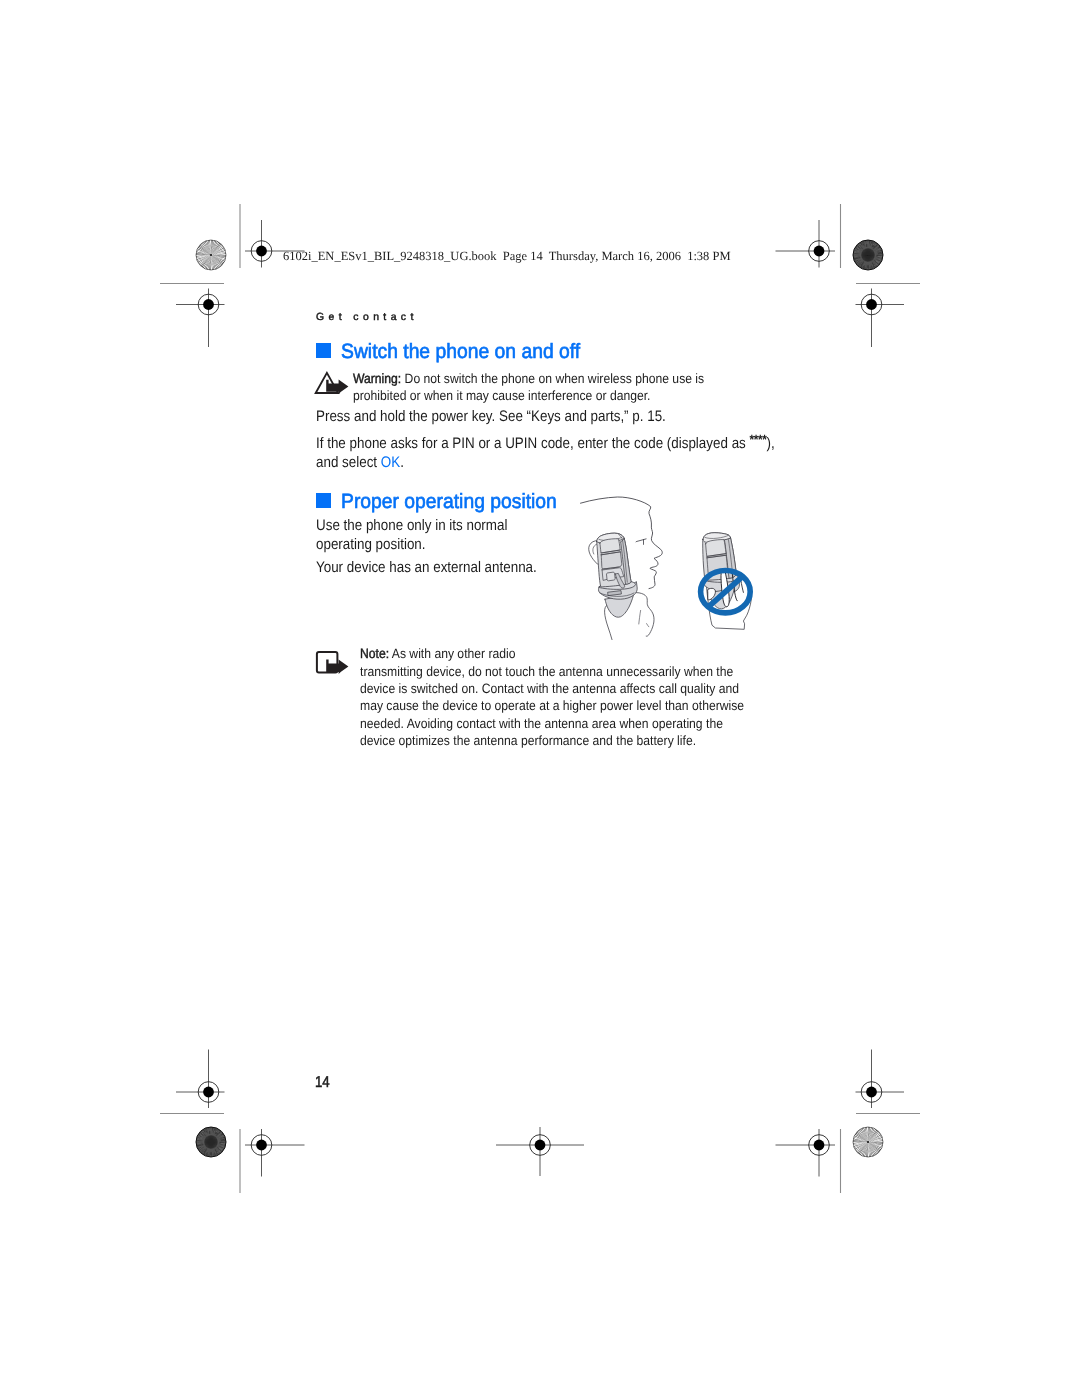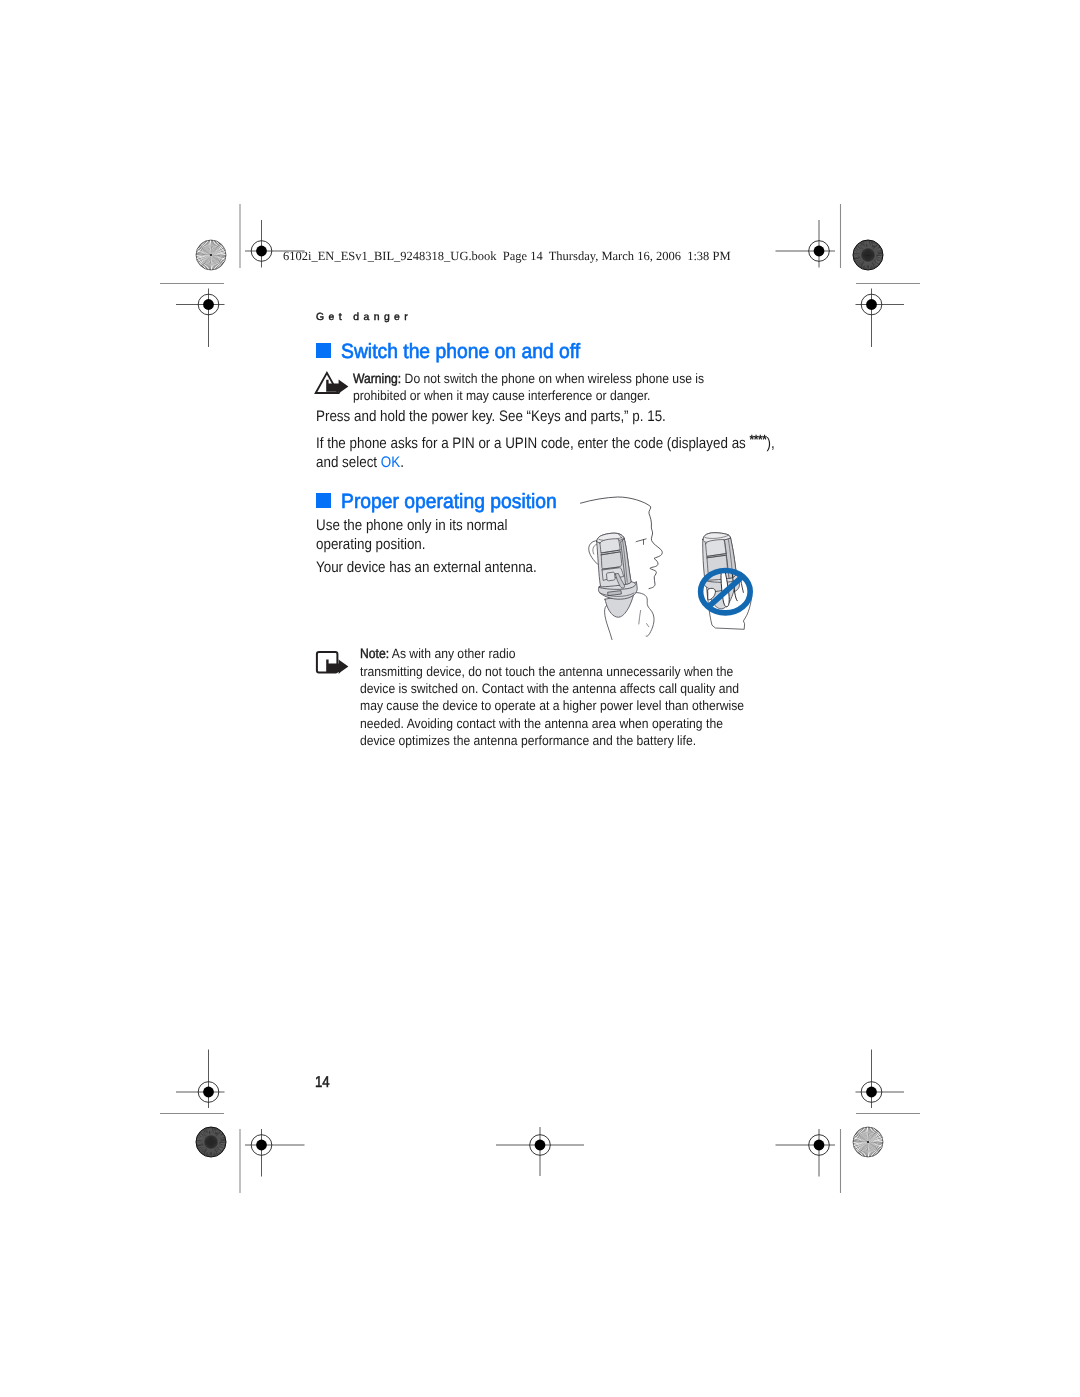--- a/index.html
+++ b/index.html
@@ -126,21 +126,21 @@
       <g>
         <circle cx="211" cy="1142" r="15" fill="#4a4a4a"></circle>
         <path d="M211.40 1142.00L224.44 1142.00M211.40 1142.02L223.21 1142.51M211.40 1142.03L225.20 1143.19M211.40 1142.05L222.84 1143.50M211.39 1142.07L223.08 1144.04M211.39 1142.08L224.27 1144.82M211.39 1142.10L224.70 1145.52M211.38 1142.12L224.08 1145.95M211.38 1142.13L221.25 1145.57M211.37 1142.15L223.33 1146.88M211.37 1142.16L223.92 1147.75M211.36 1142.18L221.79 1147.36M211.35 1142.19L223.41 1148.82M211.34 1142.21L220.34 1147.66M211.33 1142.22L222.55 1149.67M211.32 1142.24L221.81 1149.85M211.31 1142.25L219.28 1148.56M211.30 1142.26L222.18 1151.65M211.29 1142.27L220.10 1150.55M211.28 1142.29L221.21 1152.42M211.27 1142.30L220.39 1152.42M211.25 1142.31L219.35 1152.09M211.24 1142.32L218.13 1151.39M211.23 1142.33L218.49 1152.77M211.21 1142.34L218.13 1153.23M211.20 1142.35L217.47 1153.21M211.19 1142.35L216.96 1153.41M211.17 1142.36L216.04 1152.70M211.16 1142.37L215.42 1152.53M211.14 1142.37L215.84 1155.02M211.12 1142.38L214.88 1153.94M211.11 1142.39L214.03 1152.84M211.09 1142.39L213.42 1152.30M211.07 1142.39L213.10 1153.02M211.06 1142.40L213.10 1156.24M211.04 1142.40L212.50 1156.24M211.03 1142.40L211.73 1153.66M211.01 1142.40L211.23 1152.85M210.99 1142.40L210.78 1152.58M210.97 1142.40L210.14 1155.70M210.96 1142.40L209.67 1154.70M210.94 1142.40L209.29 1153.61M210.93 1142.39L208.80 1153.56M210.91 1142.39L208.55 1152.46M210.89 1142.39L207.66 1153.98M210.88 1142.38L207.32 1153.32M210.86 1142.37L207.23 1152.13M210.84 1142.37L206.65 1152.36M210.83 1142.36L205.37 1153.97M210.81 1142.35L205.46 1152.59M210.80 1142.35L203.72 1154.61M210.79 1142.34L203.71 1153.49M210.77 1142.33L202.81 1153.79M210.76 1142.32L202.19 1153.60M210.75 1142.31L202.83 1151.87M210.73 1142.30L203.89 1149.90M210.72 1142.29L202.76 1150.42M210.71 1142.27L203.03 1149.48M210.70 1142.26L202.65 1149.21M210.69 1142.25L202.60 1148.66M210.68 1142.24L201.10 1149.20M210.67 1142.22L201.82 1148.10M210.66 1142.21L198.57 1149.53M210.65 1142.19L200.28 1147.89M210.64 1142.18L199.56 1147.68M210.63 1142.16L198.83 1147.42M210.63 1142.15L199.84 1146.42M210.62 1142.13L201.05 1145.47M210.62 1142.12L200.81 1145.08M210.61 1142.10L198.63 1145.18M210.61 1142.08L200.11 1144.32M210.61 1142.07L197.68 1144.25M210.60 1142.05L200.40 1143.34M210.60 1142.03L196.49 1143.22M210.60 1142.02L199.08 1142.50M210.60 1142.00L199.09 1142.00M210.60 1141.98L197.74 1141.44M210.60 1141.97L196.41 1140.77M210.60 1141.95L199.19 1140.51M210.61 1141.93L196.91 1139.62M210.61 1141.92L196.39 1138.89M210.61 1141.90L197.63 1138.57M210.62 1141.88L196.82 1137.72M210.62 1141.87L199.82 1138.11M210.63 1141.85L198.48 1137.04M210.63 1141.84L200.78 1137.45M210.64 1141.82L197.57 1135.34M210.65 1141.81L199.39 1135.62M210.66 1141.79L199.23 1134.87M210.67 1141.78L201.14 1135.45M210.68 1141.76L200.11 1134.09M210.69 1141.75L200.05 1133.32M210.70 1141.74L201.42 1133.73M210.71 1141.73L201.26 1132.85M210.72 1141.71L201.53 1132.33M210.73 1141.70L203.32 1133.47M210.75 1141.69L201.82 1130.91M210.76 1141.68L201.98 1130.12M210.77 1141.67L202.85 1130.28M210.79 1141.66L205.34 1133.08M210.80 1141.65L204.79 1131.25M210.81 1141.65L205.37 1131.24M210.83 1141.64L204.91 1129.05M210.84 1141.63L206.46 1131.20M210.86 1141.63L206.57 1130.10M210.88 1141.62L206.96 1129.57M210.89 1141.61L207.63 1129.93M210.91 1141.61L208.14 1129.79M210.93 1141.61L208.46 1128.67M210.94 1141.60L208.90 1127.77M210.96 1141.60L209.86 1131.16M210.97 1141.60L210.15 1128.41M210.99 1141.60L210.73 1128.95M211.01 1141.60L211.27 1129.02M211.03 1141.60L211.74 1130.31M211.04 1141.60L212.49 1127.84M211.06 1141.60L212.54 1131.54M211.07 1141.61L213.70 1127.85M211.09 1141.61L213.56 1131.08M211.11 1141.61L214.39 1129.86M211.12 1141.62L214.45 1131.39M211.14 1141.63L215.42 1130.12M211.16 1141.63L215.49 1131.31M211.17 1141.64L215.73 1131.95M211.19 1141.65L216.92 1130.68M211.20 1141.65L217.25 1131.17M211.21 1141.66L217.60 1131.60M211.23 1141.67L218.15 1131.71M211.24 1141.68L219.15 1131.27M211.25 1141.69L219.02 1132.30M211.27 1141.70L218.70 1133.45M211.28 1141.71L219.68 1133.13M211.29 1141.73L221.72 1131.93M211.30 1141.74L219.57 1134.61M211.31 1141.75L222.40 1132.96M211.32 1141.76L221.41 1134.44M211.33 1141.78L221.83 1134.80M211.34 1141.79L222.65 1134.94M211.35 1141.81L221.56 1136.19M211.36 1141.82L223.69 1135.70M211.37 1141.84L222.74 1136.77M211.37 1141.85L223.74 1136.95M211.38 1141.87L221.20 1138.45M211.38 1141.88L221.91 1138.71M211.39 1141.90L222.85 1138.96M211.39 1141.92L225.11 1139.00M211.39 1141.93L222.74 1140.02M211.40 1141.95L224.29 1140.32M211.40 1141.97L224.49 1140.87M211.40 1141.98L225.15 1141.41" stroke="#747474" stroke-width="0.45" fill="none"></path>
         <path d="M211.40 1142.00L224.97 1142.00M211.40 1142.02L223.87 1142.62M211.40 1142.04L221.14 1142.98M211.40 1142.06L220.46 1143.38M211.39 1142.08L222.60 1144.27M211.39 1142.10L225.23 1145.51M211.38 1142.11L223.95 1145.87M211.38 1142.13L221.53 1145.71M211.37 1142.15L221.15 1146.13M211.36 1142.17L223.29 1147.71M211.35 1142.19L221.74 1147.64M211.34 1142.20L220.06 1147.33M211.33 1142.22L219.33 1147.46M211.32 1142.24L218.94 1147.77M211.31 1142.25L218.98 1148.41M211.30 1142.27L221.96 1151.71M211.29 1142.28L219.31 1150.11M211.27 1142.29L218.02 1149.55M211.26 1142.31L218.79 1151.24M211.24 1142.32L219.25 1152.80M211.23 1142.33L217.61 1151.57M211.21 1142.34L217.10 1151.82M211.19 1142.35L217.55 1153.77M211.18 1142.36L216.91 1153.95M211.16 1142.37L214.85 1150.85M211.14 1142.37L216.03 1155.25M211.12 1142.38L214.92 1154.05M211.11 1142.39L214.80 1155.94M211.09 1142.39L214.23 1156.60M211.07 1142.39L212.75 1152.22M211.05 1142.40L212.63 1155.40M211.03 1142.40L212.00 1155.77M211.01 1142.40L211.31 1154.69M210.99 1142.40L210.69 1154.83M210.97 1142.40L210.04 1155.26M210.95 1142.40L209.26 1156.34M210.93 1142.39L209.06 1153.36M210.91 1142.39L208.58 1152.93M210.89 1142.39L207.63 1154.38M210.88 1142.38L206.53 1155.75M210.86 1142.37L207.46 1151.32M210.84 1142.37L205.72 1154.12M210.82 1142.36L204.37 1155.42M210.81 1142.35L204.06 1154.49M210.79 1142.34L203.26 1154.46M210.77 1142.33L203.71 1152.56M210.76 1142.32L202.99 1152.48M210.74 1142.31L204.36 1149.87M210.73 1142.29L201.08 1152.66M210.71 1142.28L202.10 1150.69M210.70 1142.27L200.79 1151.04M210.69 1142.25L203.49 1148.03M210.68 1142.24L201.50 1148.90M210.67 1142.22L199.81 1149.33M210.66 1142.20L201.74 1147.45M210.65 1142.19L198.57 1148.52M210.64 1142.17L199.18 1147.49M210.63 1142.15L202.26 1145.56M210.62 1142.13L200.37 1145.74M210.62 1142.11L197.80 1145.94M210.61 1142.10L196.79 1145.50M210.61 1142.08L199.77 1144.20M210.60 1142.06L201.58 1143.38M210.60 1142.04L200.53 1143.02M210.60 1142.02L198.44 1142.61M210.60 1142.00L198.53 1142.00M210.60 1141.98L198.64 1141.40M210.60 1141.96L197.17 1140.66M210.60 1141.94L197.62 1140.05M210.61 1141.92L201.87 1140.21M210.61 1141.90L199.25 1139.10M210.62 1141.89L198.55 1138.28M210.62 1141.87L202.20 1138.90M210.63 1141.85L197.51 1136.51M210.64 1141.83L202.49 1138.05M210.65 1141.81L199.52 1135.98M210.66 1141.80L198.40 1134.59M210.67 1141.78L202.98 1136.74M210.68 1141.76L202.05 1135.50M210.69 1141.75L200.64 1133.68M210.70 1141.73L200.44 1132.64M210.71 1141.72L203.54 1134.72M210.73 1141.71L203.80 1134.26M210.74 1141.69L202.81 1132.29M210.76 1141.68L203.09 1131.65M210.77 1141.67L204.42 1132.47M210.79 1141.66L203.46 1129.87M210.81 1141.65L206.37 1133.67M210.82 1141.64L205.51 1130.90M210.84 1141.63L205.44 1129.23M210.86 1141.63L207.00 1131.46M210.88 1141.62L206.86 1129.25M210.89 1141.61L207.88 1130.53M210.91 1141.61L208.78 1131.96M210.93 1141.61L208.52 1127.49M210.95 1141.60L209.67 1131.06M210.97 1141.60L210.21 1131.15M210.99 1141.60L210.68 1128.68M211.01 1141.60L211.26 1131.19M211.03 1141.60L212.05 1127.55M211.05 1141.60L212.80 1127.14M211.07 1141.61L213.50 1127.35M211.09 1141.61L213.48 1130.78M211.11 1141.61L214.52 1129.07M211.12 1141.62L214.23 1132.06M211.14 1141.63L215.82 1129.30M211.16 1141.63L215.86 1130.85M211.18 1141.64L216.03 1131.83M211.19 1141.65L216.52 1132.07M211.21 1141.66L217.48 1131.56M211.23 1141.67L217.40 1132.72M211.24 1141.68L217.83 1133.06M211.26 1141.69L219.55 1131.87M211.27 1141.71L220.86 1131.40M211.29 1141.72L219.64 1133.56M211.30 1141.73L218.38 1135.46M211.31 1141.75L221.38 1133.66M211.32 1141.76L223.03 1133.26M211.33 1141.78L223.46 1133.84M211.34 1141.80L221.42 1135.87M211.35 1141.81L219.68 1137.44M211.36 1141.83L222.46 1136.68M211.37 1141.85L219.87 1138.39M211.38 1141.87L225.06 1137.05M211.38 1141.89L221.61 1138.83M211.39 1141.90L224.12 1138.77M211.39 1141.92L224.53 1139.35M211.40 1141.94L224.79 1139.99M211.40 1141.96L224.99 1140.64M211.40 1141.98L221.17 1141.51" stroke="#262626" stroke-width="0.5" fill="none"></path>
         <path d="M217.75 1142.00L219.64 1142.00M217.73 1142.47L219.40 1142.59M217.68 1142.94L225.23 1144.00M217.60 1143.40L218.84 1143.67M217.49 1143.86L225.14 1146.06M217.34 1144.31L224.83 1147.03M217.17 1144.75L221.56 1146.70M216.96 1145.17L219.53 1146.54M216.72 1145.58L220.03 1147.64M216.46 1145.97L221.77 1149.82M216.17 1146.34L216.87 1146.93M215.86 1146.69L218.61 1149.35M215.52 1147.02L218.38 1150.19M215.16 1147.32L219.23 1152.54M214.77 1147.60L217.16 1151.14M214.38 1147.85L214.91 1148.78M213.96 1148.07L214.95 1150.09M213.53 1148.26L215.82 1153.92M213.09 1148.42L214.44 1152.59M212.63 1148.55L214.55 1156.24M212.17 1148.65L213.10 1153.92M211.71 1148.71L212.41 1155.45M211.24 1148.75L211.34 1151.86M210.76 1148.75L210.65 1152.16M210.29 1148.71L209.57 1155.57M209.83 1148.65L209.09 1152.81M209.37 1148.55L207.93 1154.30M208.91 1148.42L207.72 1152.11M208.47 1148.26L206.57 1152.96M208.04 1148.07L204.96 1154.38M207.63 1147.85L206.75 1149.37M207.23 1147.60L206.74 1148.32M206.84 1147.32L203.89 1151.10M206.48 1147.02L204.54 1149.17M206.14 1146.69L200.68 1151.96M205.83 1146.34L199.55 1151.61M205.54 1145.97L203.59 1147.39M205.28 1145.58L199.53 1149.17M205.04 1145.17L201.42 1147.10M204.83 1144.75L198.76 1147.45M204.66 1144.31L203.41 1144.76M204.51 1143.86L203.21 1144.23M204.40 1143.40L200.32 1144.27M204.32 1142.94L202.67 1143.17M204.27 1142.47L198.54 1142.87M204.25 1142.00L197.38 1142.00M204.27 1141.53L198.49 1141.13M204.32 1141.06L202.33 1140.78M204.40 1140.60L200.29 1139.72M204.51 1140.14L198.64 1138.45M204.66 1139.69L199.50 1137.82M204.83 1139.25L197.46 1135.97M205.04 1138.83L201.58 1136.99M205.28 1138.42L200.28 1135.30M205.54 1138.03L202.34 1135.71M205.83 1137.66L203.55 1135.75M206.14 1137.31L202.55 1133.84M206.48 1136.98L205.85 1136.29M206.84 1136.68L203.74 1132.71M207.23 1136.40L204.37 1132.17M207.63 1136.15L205.74 1132.89M208.04 1135.93L206.24 1132.25M208.47 1135.74L207.52 1133.39M208.91 1135.58L207.59 1131.51M209.37 1135.45L207.53 1128.06M209.83 1135.35L209.58 1133.93M210.29 1135.29L210.17 1134.09M210.76 1135.25L210.54 1128.90M211.24 1135.25L211.51 1127.42M211.71 1135.29L212.18 1130.74M212.17 1135.35L213.33 1128.78M212.63 1135.45L213.36 1132.52M213.09 1135.58L214.61 1130.89M213.53 1135.74L215.62 1130.57M213.96 1135.93L214.79 1134.23M214.38 1136.15L215.56 1134.10M214.77 1136.40L216.33 1134.09M215.16 1136.68L215.84 1135.80M215.52 1136.98L216.83 1135.52M215.86 1137.31L218.93 1134.34M216.17 1137.66L222.40 1132.44M216.46 1138.03L221.22 1134.57M216.72 1138.42L220.78 1135.89M216.96 1138.83L223.04 1135.60M217.17 1139.25L220.42 1137.81M217.34 1139.69L220.29 1138.62M217.49 1140.14L224.07 1138.25M217.60 1140.60L220.26 1140.03M217.68 1141.06L221.05 1140.59M217.73 1141.53L221.08 1141.30" stroke="#6a6a6a" stroke-width="0.45" fill="none"></path>
         <circle cx="211" cy="1142" r="15" fill="none" stroke="#101010" stroke-width="1"></circle>
       </g>
     </svg>
 
   <div class="txt" id="hdr">6102i_EN_ESv1_BIL_9248318_UG.book  Page 14  Thursday, March 16, 2006  1:38 PM</div>
-  <div class="txt" id="crumb">Get danger</div>
+  <div class="txt" id="crumb">Get contact</div>
 
   <div class="hsq" style="left:316px;top:343px"></div>
   <div class="h1" style="left:341px;top:342px">Switch the phone on and off</div>
 
   <svg class="icon" style="position:absolute;left:312px;top:369px" width="40" height="28" viewBox="312 369 40 28">
     <path d="M315.7 393.0 L326.9 372.9 L338.2 393.0 Z" fill="none" stroke="#231f20" stroke-width="1.85" stroke-linejoin="miter"></path>
     <path d="M326.2 379.8 L326.2 391.8 L338.6 391.8 L338.6 393.9 L341.0 391.7 L348.4 386.6 L340.6 380.9
              L338.6 379.4 L338.6 383.4 L328.6 383.4 L328.6 379.8 Z" fill="#231f20"></path>
   </svg>
   <div class="small" style="left:352.5px;top:369.8px;width:440px"><b>Warning:</b><span> Do not switch the phone on when wireless phone use is prohibited or when it may cause interference or danger.</span></div>

